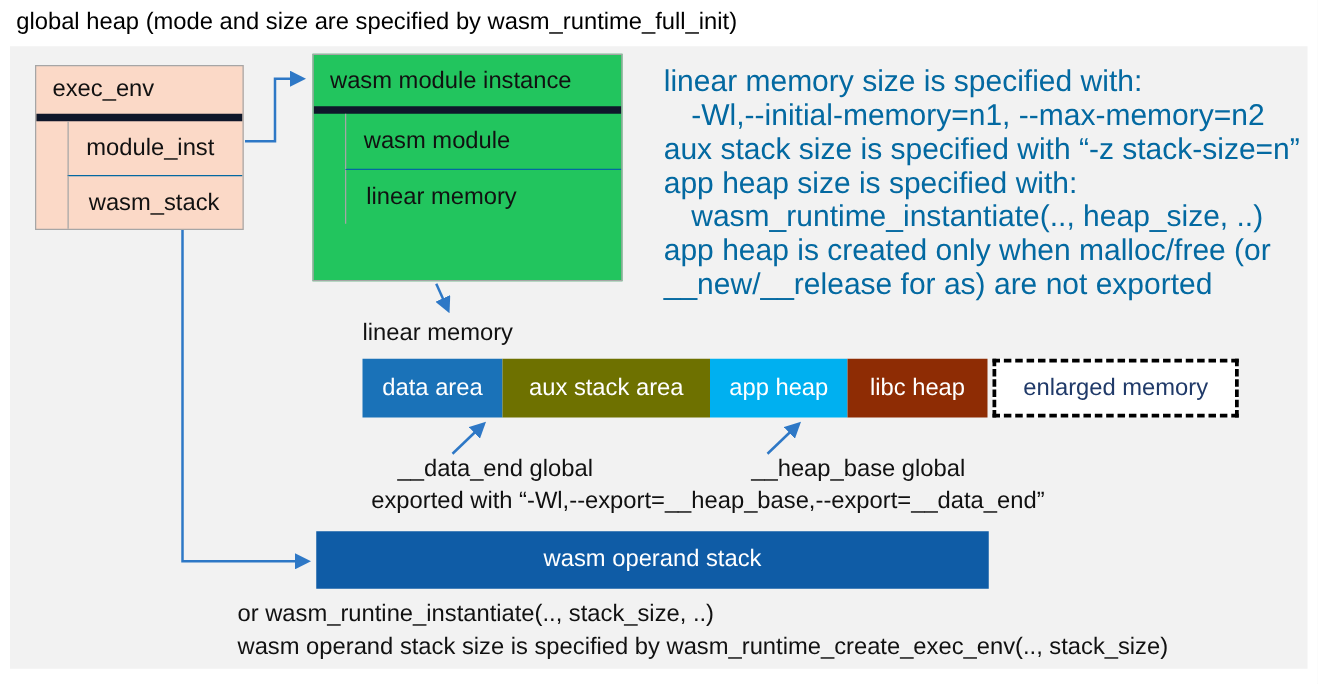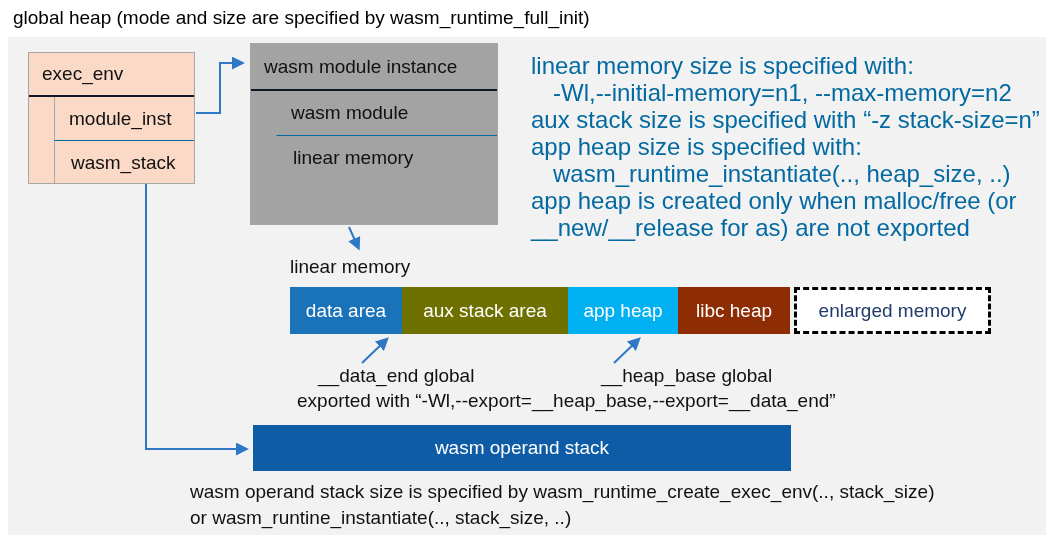--- a/index.html
+++ b/index.html
@@ -5,21 +5,21 @@
   * { margin:0; padding:0; box-sizing:border-box; }
   body { font-family:"Liberation Sans", sans-serif; background:#ffffff; }
   .canvas { position:relative; width:1054px; height:547px; background:#ffffff; overflow:hidden; color:#111; }
 
   .title { position:absolute; left:13px; top:7px; font-size:19px; font-weight:500; color:#000; }
 
   .panel { position:absolute; left:8px; top:37px; width:1038px; height:498px; background:#f2f2f2; }
 
   
   .structbox { position:absolute; border:1px solid #a6a6a6; overflow:hidden; font-size:19px; }
-  .structbox .hdr { display:flex; align-items:center; padding-left:13px; border-bottom:2px solid #0f172a; }
+  .structbox .hdr { display:flex; align-items:center; padding-left:13px; border-bottom:6px solid #0f172a; }
   .structbox .row { display:flex; align-items:center; padding-left:14px; border-left:1px solid #a6a6a6; border-bottom:1px solid #0369a1; }
   .structbox .row:last-child { border-bottom:none;padding-left:16px; }
   .structbox .rows { margin-left:25px; }
 
   .exec-box { left:28px; top:52px; width:167px; height:132px; }
   .exec-box .hdr { height:44px; }
   .exec-box .row { height:44px; }
   .exec-box .row:last-child { height:43px; }
 
   .module-box { left:250px; top:43px; width:248px; height:182px; }
@@ -66,21 +66,21 @@
   <div class="panel" style="background: rgb(242, 242, 242);"></div>
 
   <div class="structbox exec-box" style="background: rgb(251, 217, 199);">
     <div class="hdr">exec_env</div>
     <div class="rows">
       <div class="row">module_inst</div>
       <div class="row">wasm_stack</div>
     </div>
   </div>
 
-  <div class="structbox module-box" style="background: #a3a3a3;">
+  <div class="structbox module-box" style="background: #22c55e;">
     <div class="hdr">wasm module instance</div>
     <div class="rows">
       <div class="row">wasm module</div>
       <div class="row">linear memory</div>
     </div>
   </div>
 
   <div class="notes">
     <div>linear memory size is specified with:</div>
     <div class="indent">-Wl,--initial-memory=n1, --max-memory=n2</div>
@@ -98,22 +98,22 @@
   <div class="seg seg4" style="background: rgb(142, 44, 4);">libc heap</div>
   <div class="enlarged" style="color: rgb(32, 58, 105);">enlarged memory</div>
 
   <div class="ann ann-dataend">__data_end global</div>
   <div class="ann ann-heapbase">__heap_base global</div>
   <div class="ann ann-exported">exported with “-Wl,--export=__heap_base,--export=__data_end”</div>
 
   <div class="opstack" style="background: rgb(15, 92, 166);">wasm operand stack</div>
 
   <div class="footer">
+    <div>or wasm_runtine_instantiate(.., stack_size, ..)</div>
     <div>wasm operand stack size is specified by wasm_runtime_create_exec_env(.., stack_size)</div>
-    <div>or wasm_runtine_instantiate(.., stack_size, ..)</div>
   </div>
 
   <svg class="overlay" viewBox="0 0 1054 547">
     <defs>
       <marker id="arr" viewBox="0 0 10 10" refX="7" refY="5" markerWidth="6.5" markerHeight="6.5" orient="auto-start-reverse">
         <path d="M0,0 L10,5 L0,10 z" fill="#2e78c6"></path>
       </marker>
     </defs>
 
     <polyline points="196,113 220,113 220,63 241,63" fill="none" stroke="#2e78c6" stroke-width="2" marker-end="url(#arr)"></polyline>

